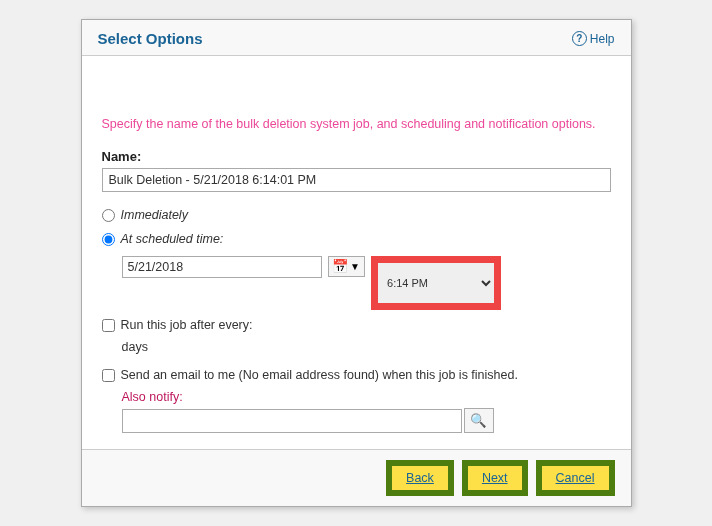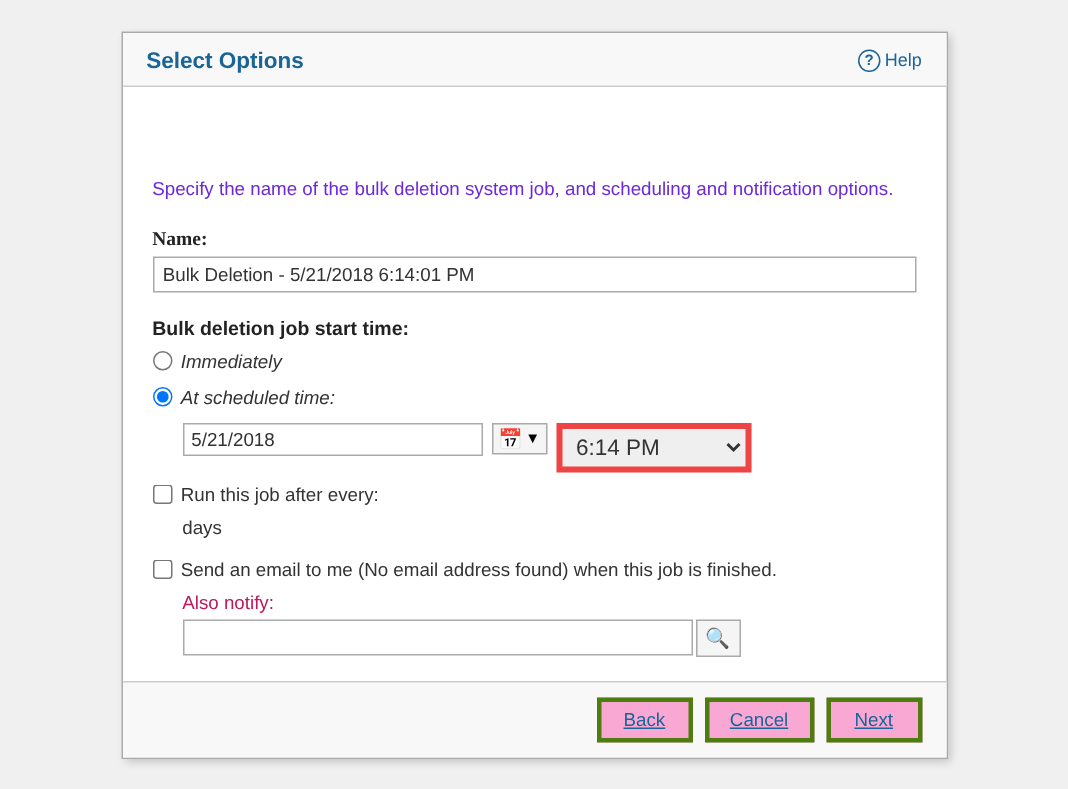--- a/index.html
+++ b/index.html
@@ -53,30 +53,29 @@
       justify-content: center;
       font-size: 10px;
       font-weight: bold;
       color: #1a6496;
     }
     .dialog-body {
       padding: 16px 20px;
       flex: 1;
     }
     .description {
-      color: #6d28d9;
+      color: #ec4899;
       margin-bottom: 18px;
       font-size: 12.5px;
       margin-top: 45px;
     }
     .field-label {
       font-weight: bold;
       margin-bottom: 4px;
       color: #222;
-      font-family: Liberation Serif, serif;
     }
     .text-input {
       width: 100%;
       padding: 4px 6px;
       border: 1px solid #aaa;
       font-size: 12.5px;
       color: #333;
       margin-bottom: 16px;
     }
     .section-label {
@@ -116,23 +115,23 @@
     .calendar-btn {
       display: inline-flex;
       align-items: center;
       border: 1px solid #aaa;
       background: #f5f5f5;
       cursor: pointer;
       padding: 2px 4px;
       gap: 1px;
     }
     .time-select {
-      padding: 3px 5px;
-      border: 4px solid #ef4444;
-      font-size: 15px;
+      padding: 13px 5px;
+      border: 7px solid #ef4444;
+      font-size: 11px;
       color: #333;
       width: 130px;
       cursor: pointer;
     }
     .checkbox-row {
       display: flex;
       align-items: center;
       gap: 6px;
       margin-bottom: 8px;
     }
@@ -199,22 +198,22 @@
       border-top: 1px solid #ccc;
       background: #f8f8f8;
       padding: 10px 16px;
       display: flex;
       justify-content: flex-end;
       gap: 8px;
     }
     .footer-btn {
       min-width: 64px;
       padding: 5px 14px;
-      border: 3px solid #4d7c0f;
-      background: #f9a8d4;
+      border: 6px solid #4d7c0f;
+      background: #fde047;
       font-size: 12.5px;
       color: #1a6496;
       cursor: pointer;
       text-decoration: underline;
     }
   </style>
 </head>
 <body>
 
 <div class="dialog">
@@ -226,21 +225,20 @@
       <span>Help</span>
     </a>
   </div>
 
   <div class="dialog-body">
     <p class="description">Specify the name of the bulk deletion system job, and scheduling and notification options.</p>
 
     <div class="field-label">Name:</div>
     <input class="text-input" type="text" value="Bulk Deletion - 5/21/2018 6:14:01 PM" style="">
 
-    <div class="section-label">Bulk deletion job start time:</div>
 
     
     <div class="radio-row">
       <input type="radio" name="start_time" id="immediately" style="">
       <label for="immediately" class="radio-label">Immediately</label>
     </div>
 
     
     <div class="radio-row">
       <input type="radio" name="start_time" id="scheduled" checked="" style="">
@@ -279,16 +277,16 @@
         <input class="notify-input" type="text" style="">
         <button class="lookup-btn">
           <span>🔍</span>
         </button>
       </div>
     </div>
   </div>
 
   <div class="dialog-footer">
     <button class="footer-btn">Back</button>
+    <button class="footer-btn">Next</button>
     <button class="footer-btn">Cancel</button>
-    <button class="footer-btn">Next</button>
   </div>
 </div>
 
 </body></html>

